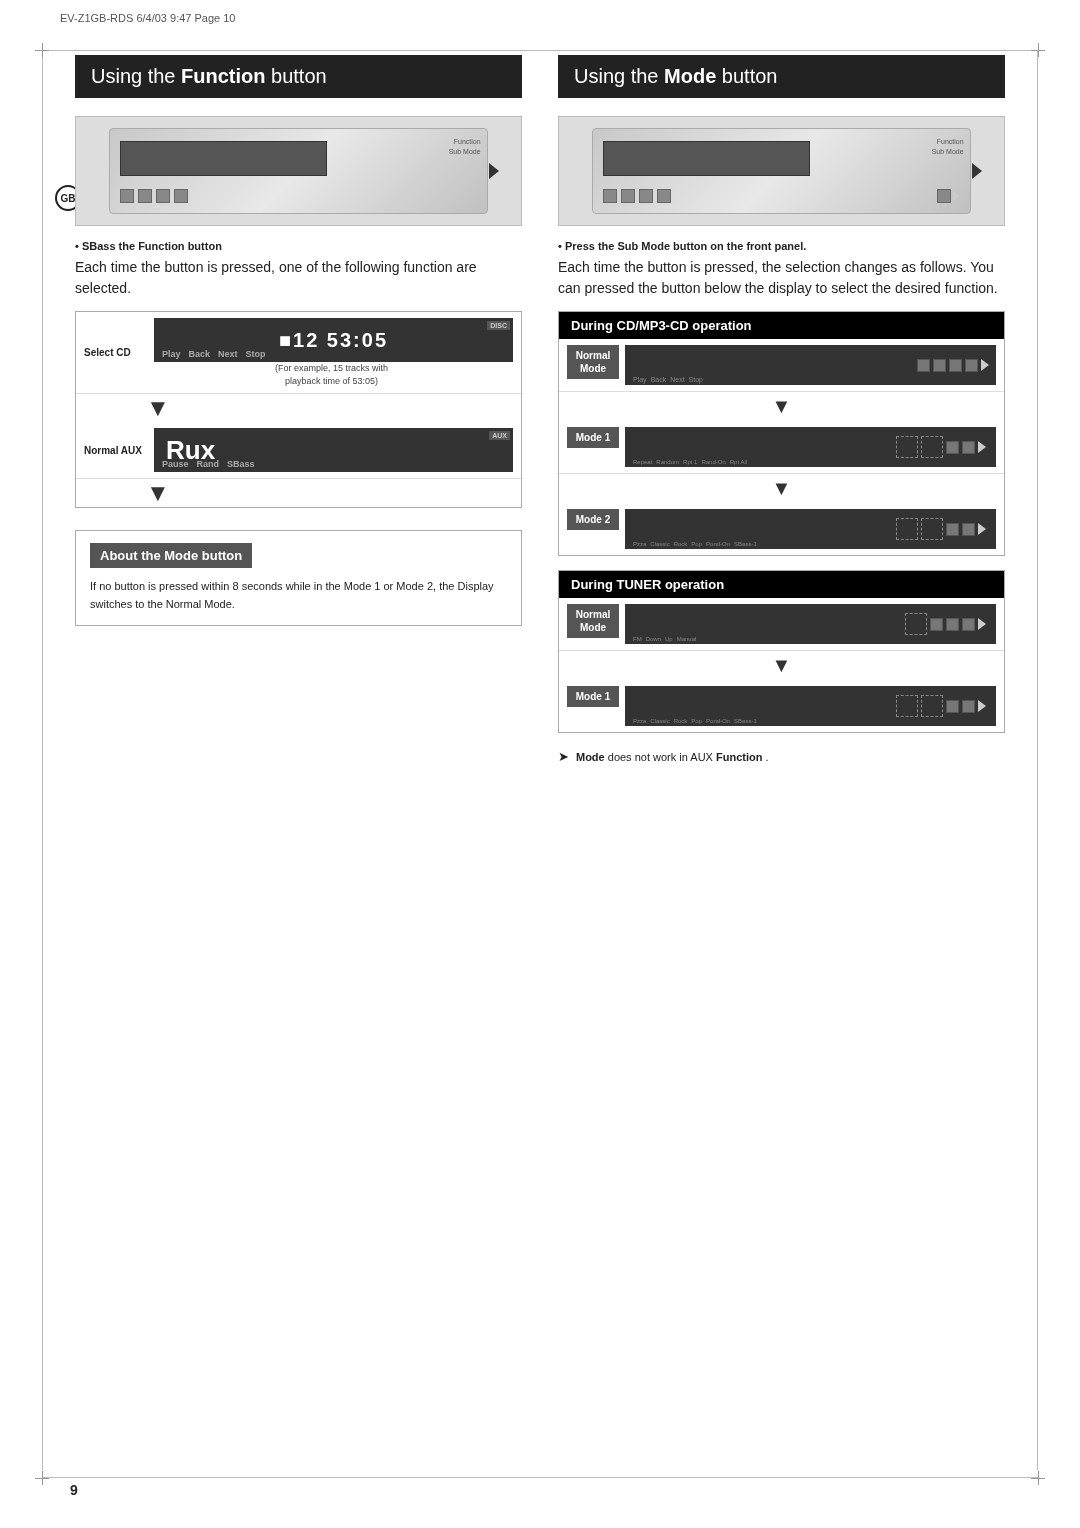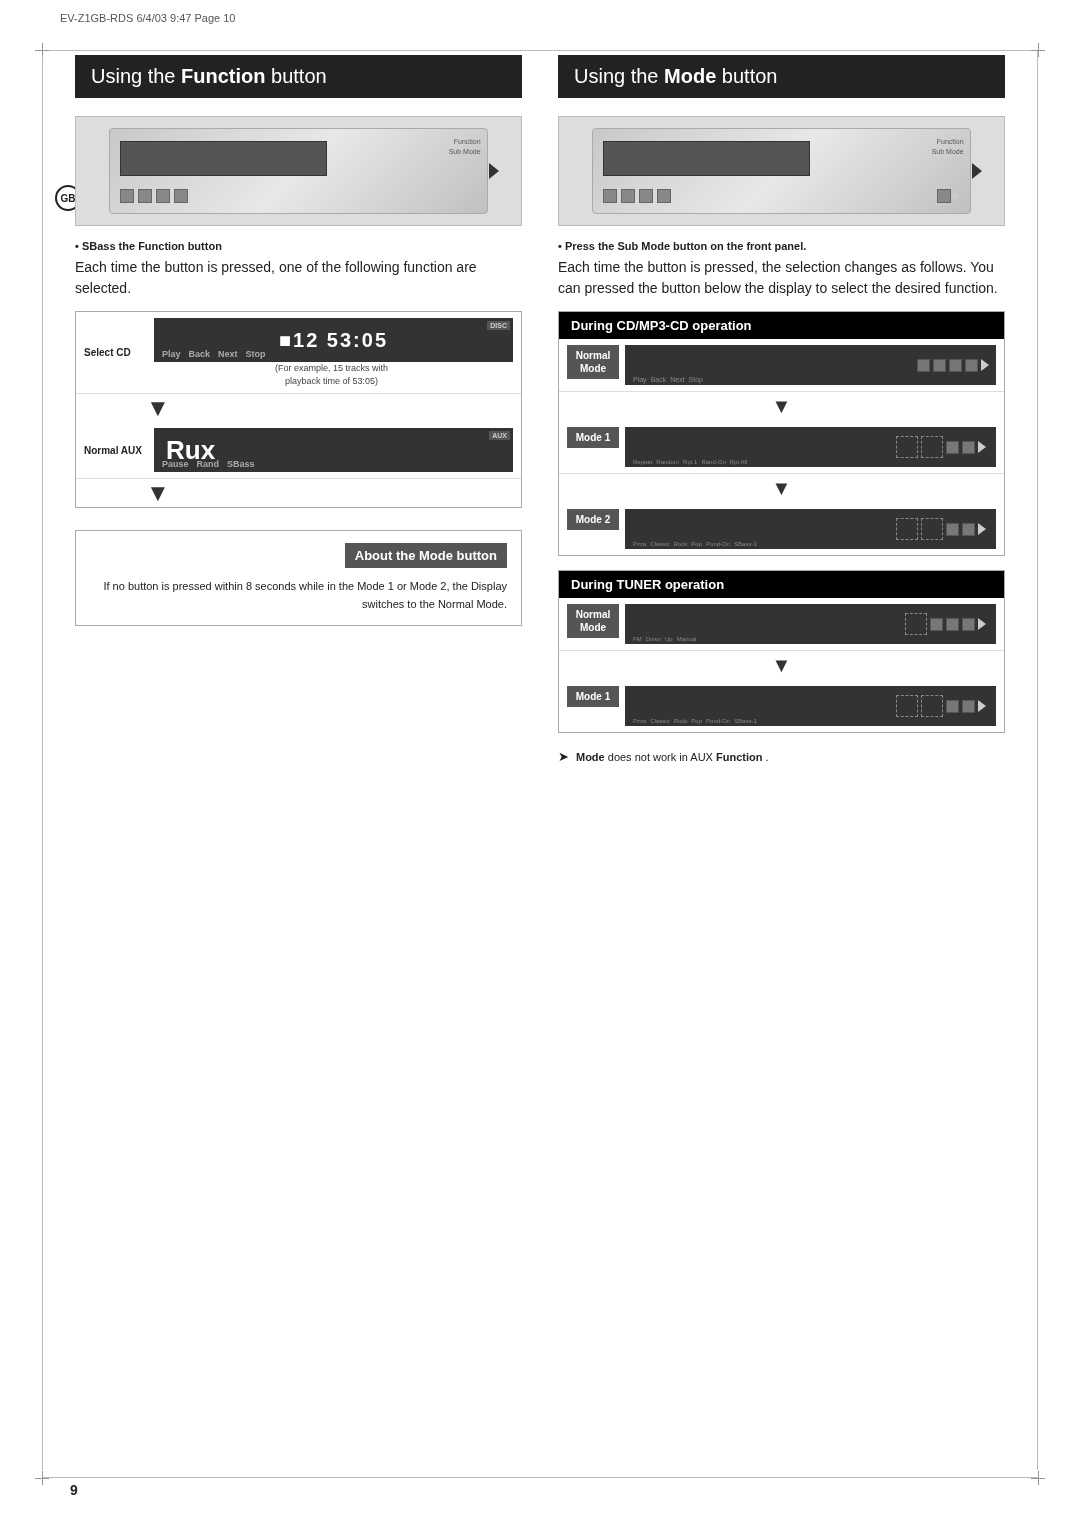--- a/index.html
+++ b/index.html
@@ -297,21 +297,20 @@
     .step-content {
       flex: 1;
       margin-left: 4px;
     }
 
     
     .about-box {
       border: 1px solid #aaa;
       padding: 12px 14px;
       margin-top: 14px;
-      text-align: right;
     }
     .about-title {
       background: #555;
       color: #fff;
       font-size: 13px;
       font-weight: bold;
       padding: 5px 10px;
       margin-bottom: 10px;
       display: inline-block;
     }

